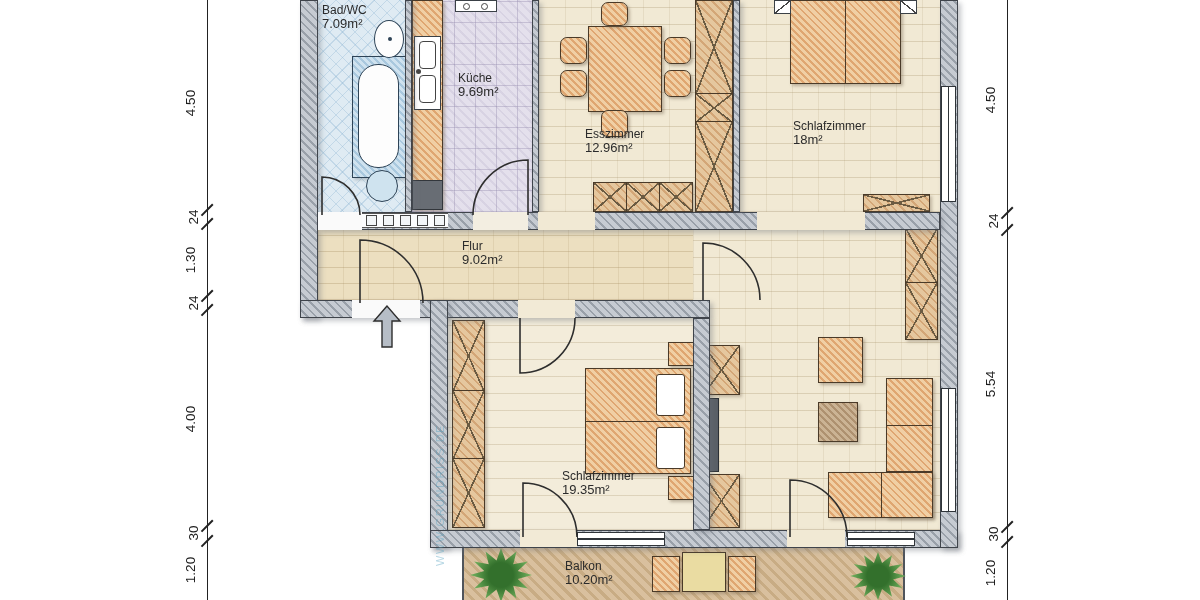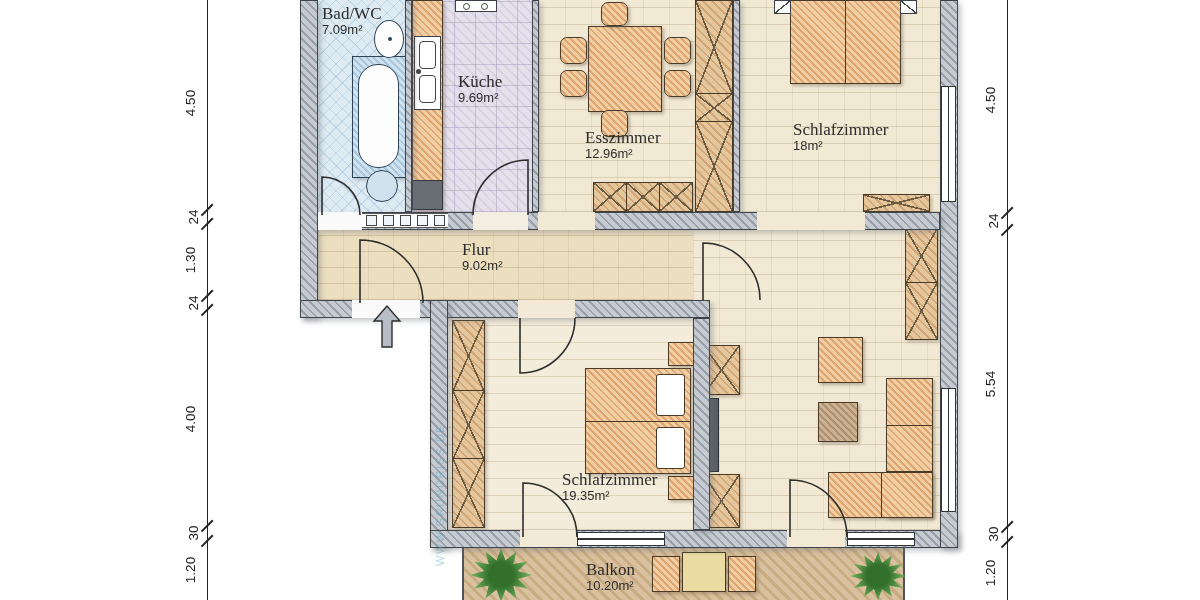--- a/index.html
+++ b/index.html
@@ -44,21 +44,21 @@
   .white{background:#fff;border:1.3px solid #3a4046;}
   .cut{position:absolute;left:0;right:0;border-top:1.2px solid #4a3a28;}
   .cutv{position:absolute;top:0;bottom:0;border-left:1.2px solid #4a3a28;}
   
   .winV{position:absolute;z-index:40;background:#fff;border:1.2px solid #2f3439;box-sizing:border-box;
     background-image:linear-gradient(90deg,transparent 44%,#2f3439 44%,#2f3439 56%,transparent 56%);}
   .winH{position:absolute;z-index:40;background:#fff;border:1.2px solid #2f3439;box-sizing:border-box;
     background-image:linear-gradient(0deg,transparent 44%,#2f3439 44%,#2f3439 56%,transparent 56%);}
   
   .roomlabel{position:absolute;z-index:50;color:#2b2b2b;line-height:1.12;white-space:nowrap;}
-  .roomlabel .nm{display:block;font-size:17px;font-family:Liberation Serif, serif;}
+  .roomlabel .nm{display:block;font-size:12px;}
   .roomlabel .ar{display:block;font-size:13px;}
   
   .dimline{position:absolute;width:1.4px;background:#222;z-index:20;}
   .tick{position:absolute;width:16px;height:1.6px;background:#222;transform:rotate(-45deg);z-index:21;}
   .vlabel{position:absolute;z-index:21;font-size:13.5px;color:#1d1d1d;white-space:nowrap;
     transform:translate(-50%,-50%) rotate(-90deg);}
   .glass{position:absolute;z-index:40;background:#fbfcfd;border-top:1px solid #555;border-bottom:1px solid #555;
     display:flex;align-items:center;gap:6px;padding-left:4px;box-sizing:border-box;}
   .glass i{display:block;width:9px;height:9px;border:1px solid #444;background:#f2f5f7;}
   .plant{position:absolute;z-index:14;background:radial-gradient(circle,#33702c 0 30%,#6fae5c 70%,#8cc076);
@@ -214,21 +214,21 @@
     <span class="ar">18m²</span>
   </div>
   <div class="roomlabel" style="left:462px;top:240px">
     <span class="nm">Flur</span>
     <span class="ar">9.02m²</span>
   </div>
   <div class="roomlabel" style="left:562px;top:470px">
     <span class="nm">Schlafzimmer</span>
     <span class="ar">19.35m²</span>
   </div>
-  <div class="roomlabel" style="left:586px;top:560px">
+  <div class="roomlabel" style="left:565px;top:560px">
     <span class="nm">Balkon</span>
     <span class="ar">10.20m²</span>
   </div>
 
   <div class="dimline" style="left:207px;top:0;height:600px"></div>
   <div class="dimline" style="left:1007px;top:0;height:600px"></div>
   <div class="tick" style="left:199px;top:209px"></div>
   <div class="tick" style="left:199px;top:223px"></div>
   <div class="tick" style="left:199px;top:295px"></div>
   <div class="tick" style="left:199px;top:309px"></div>

